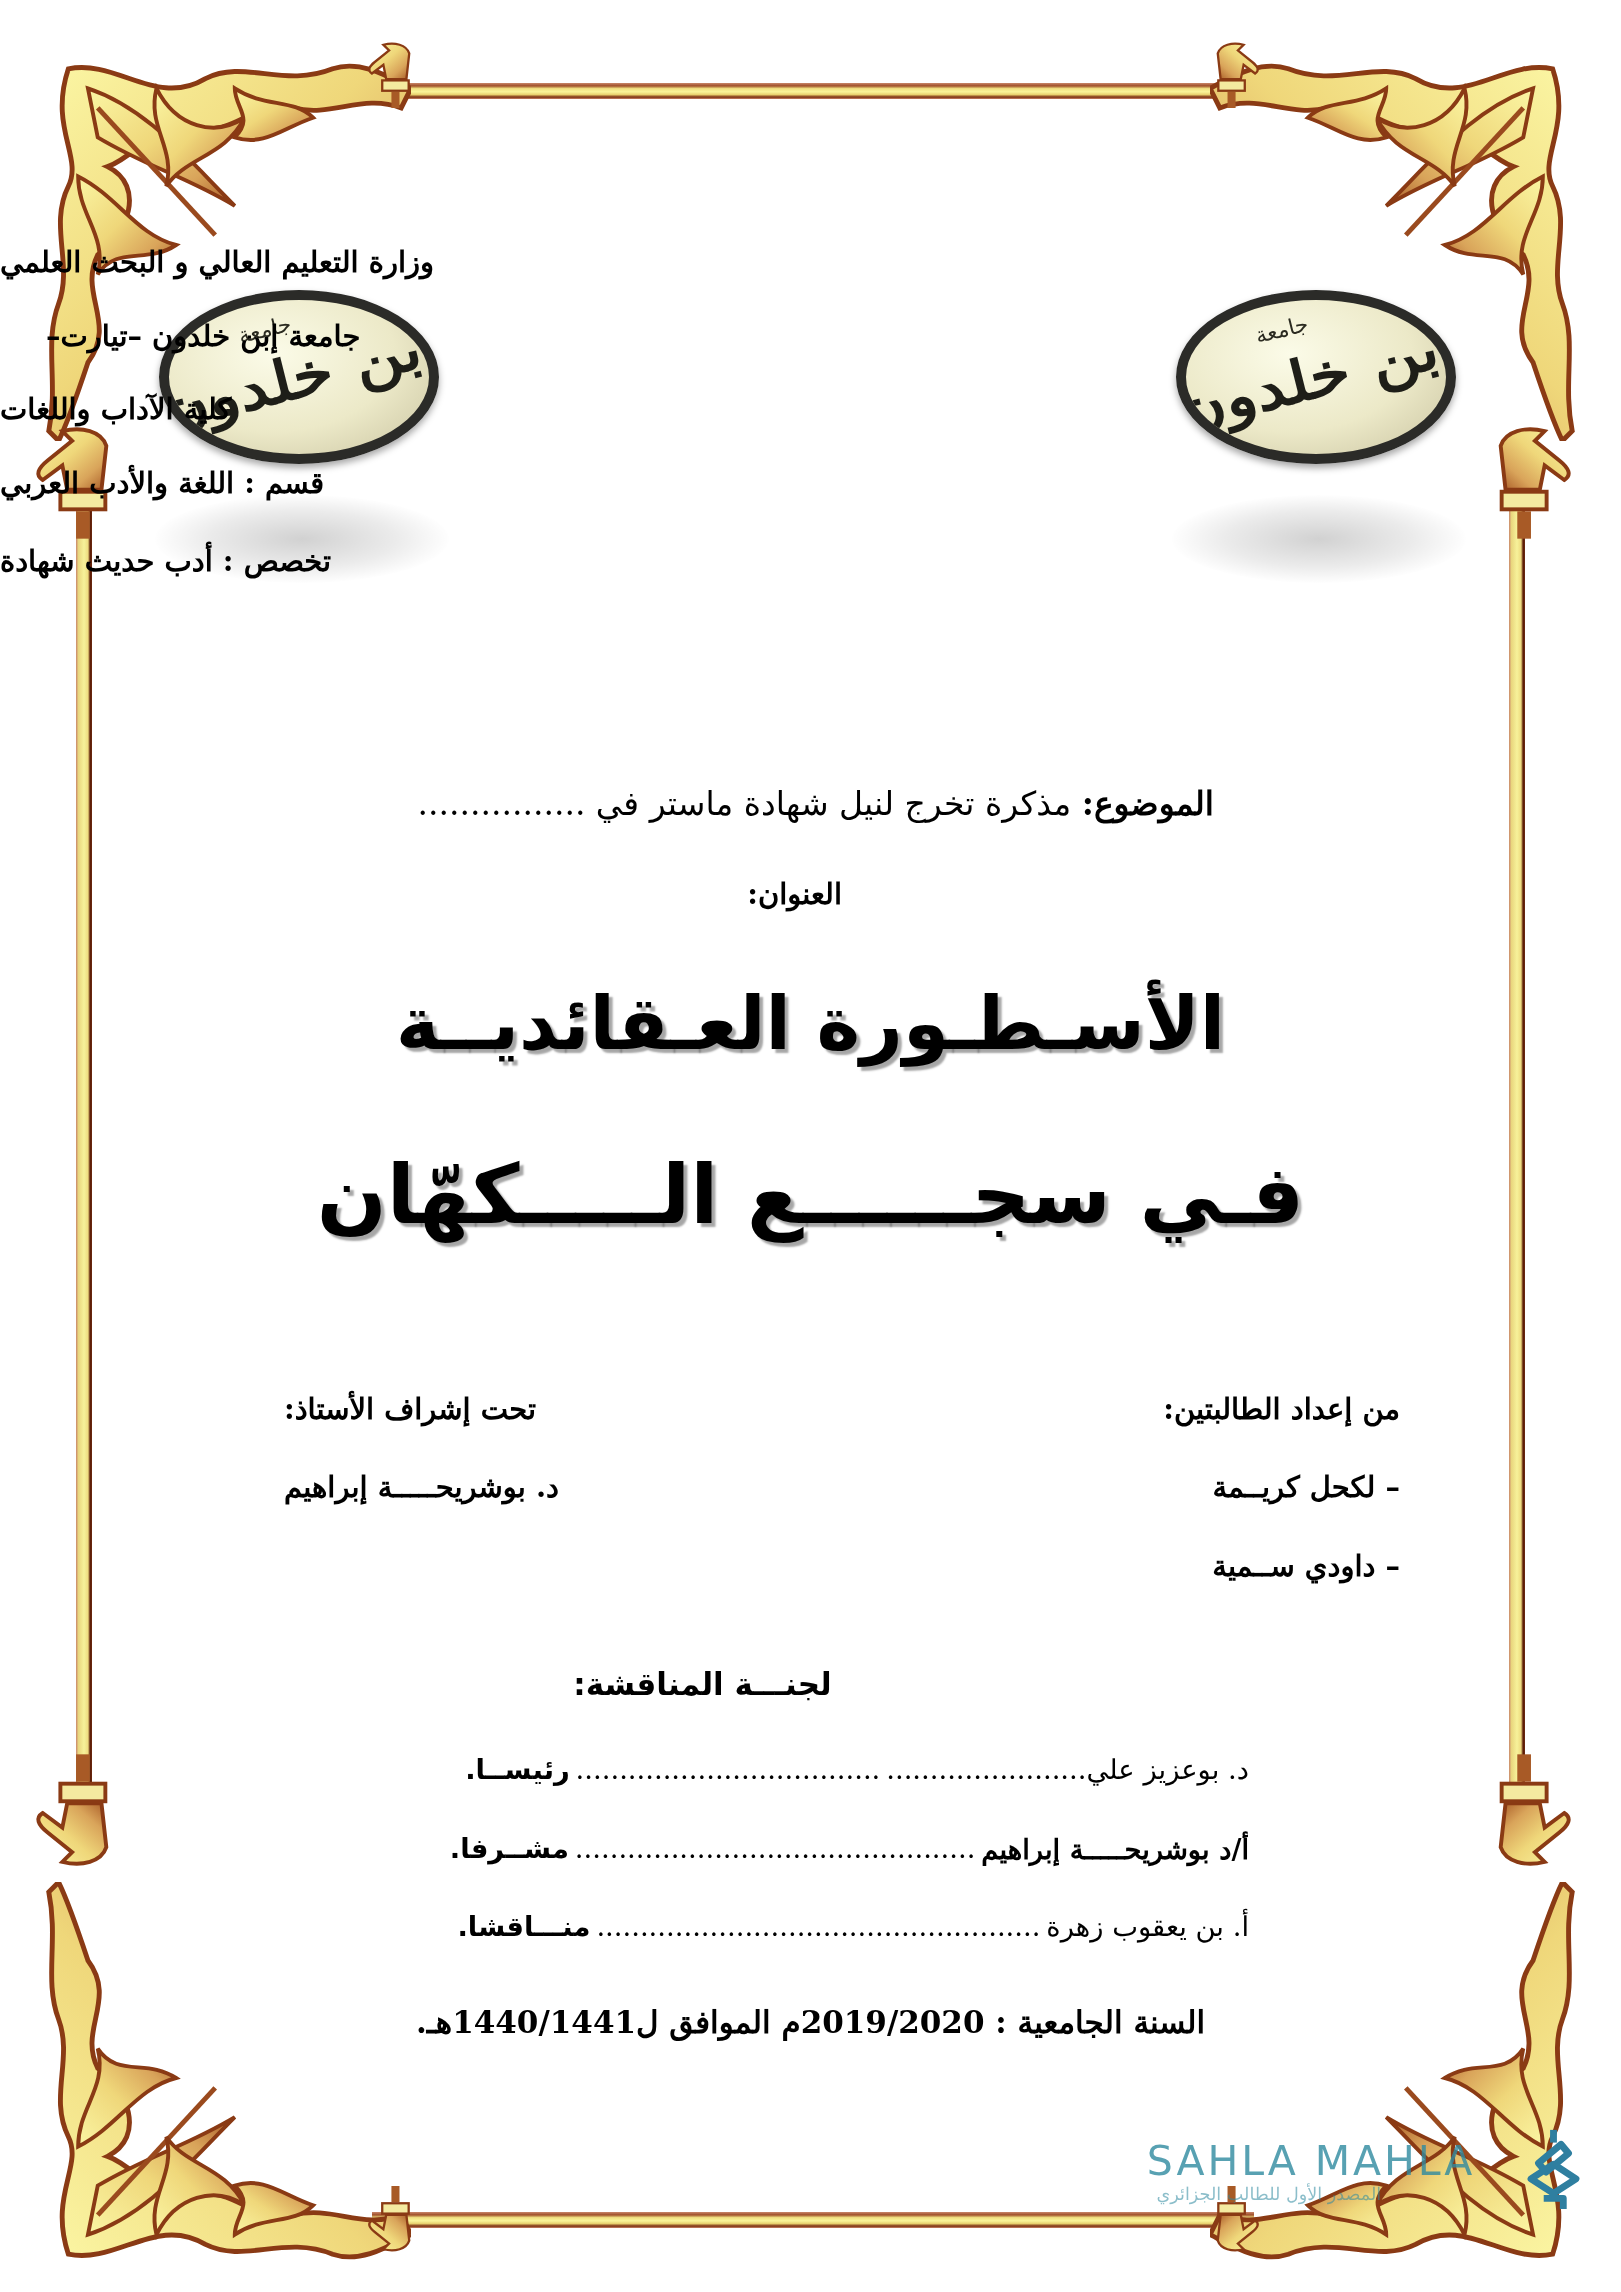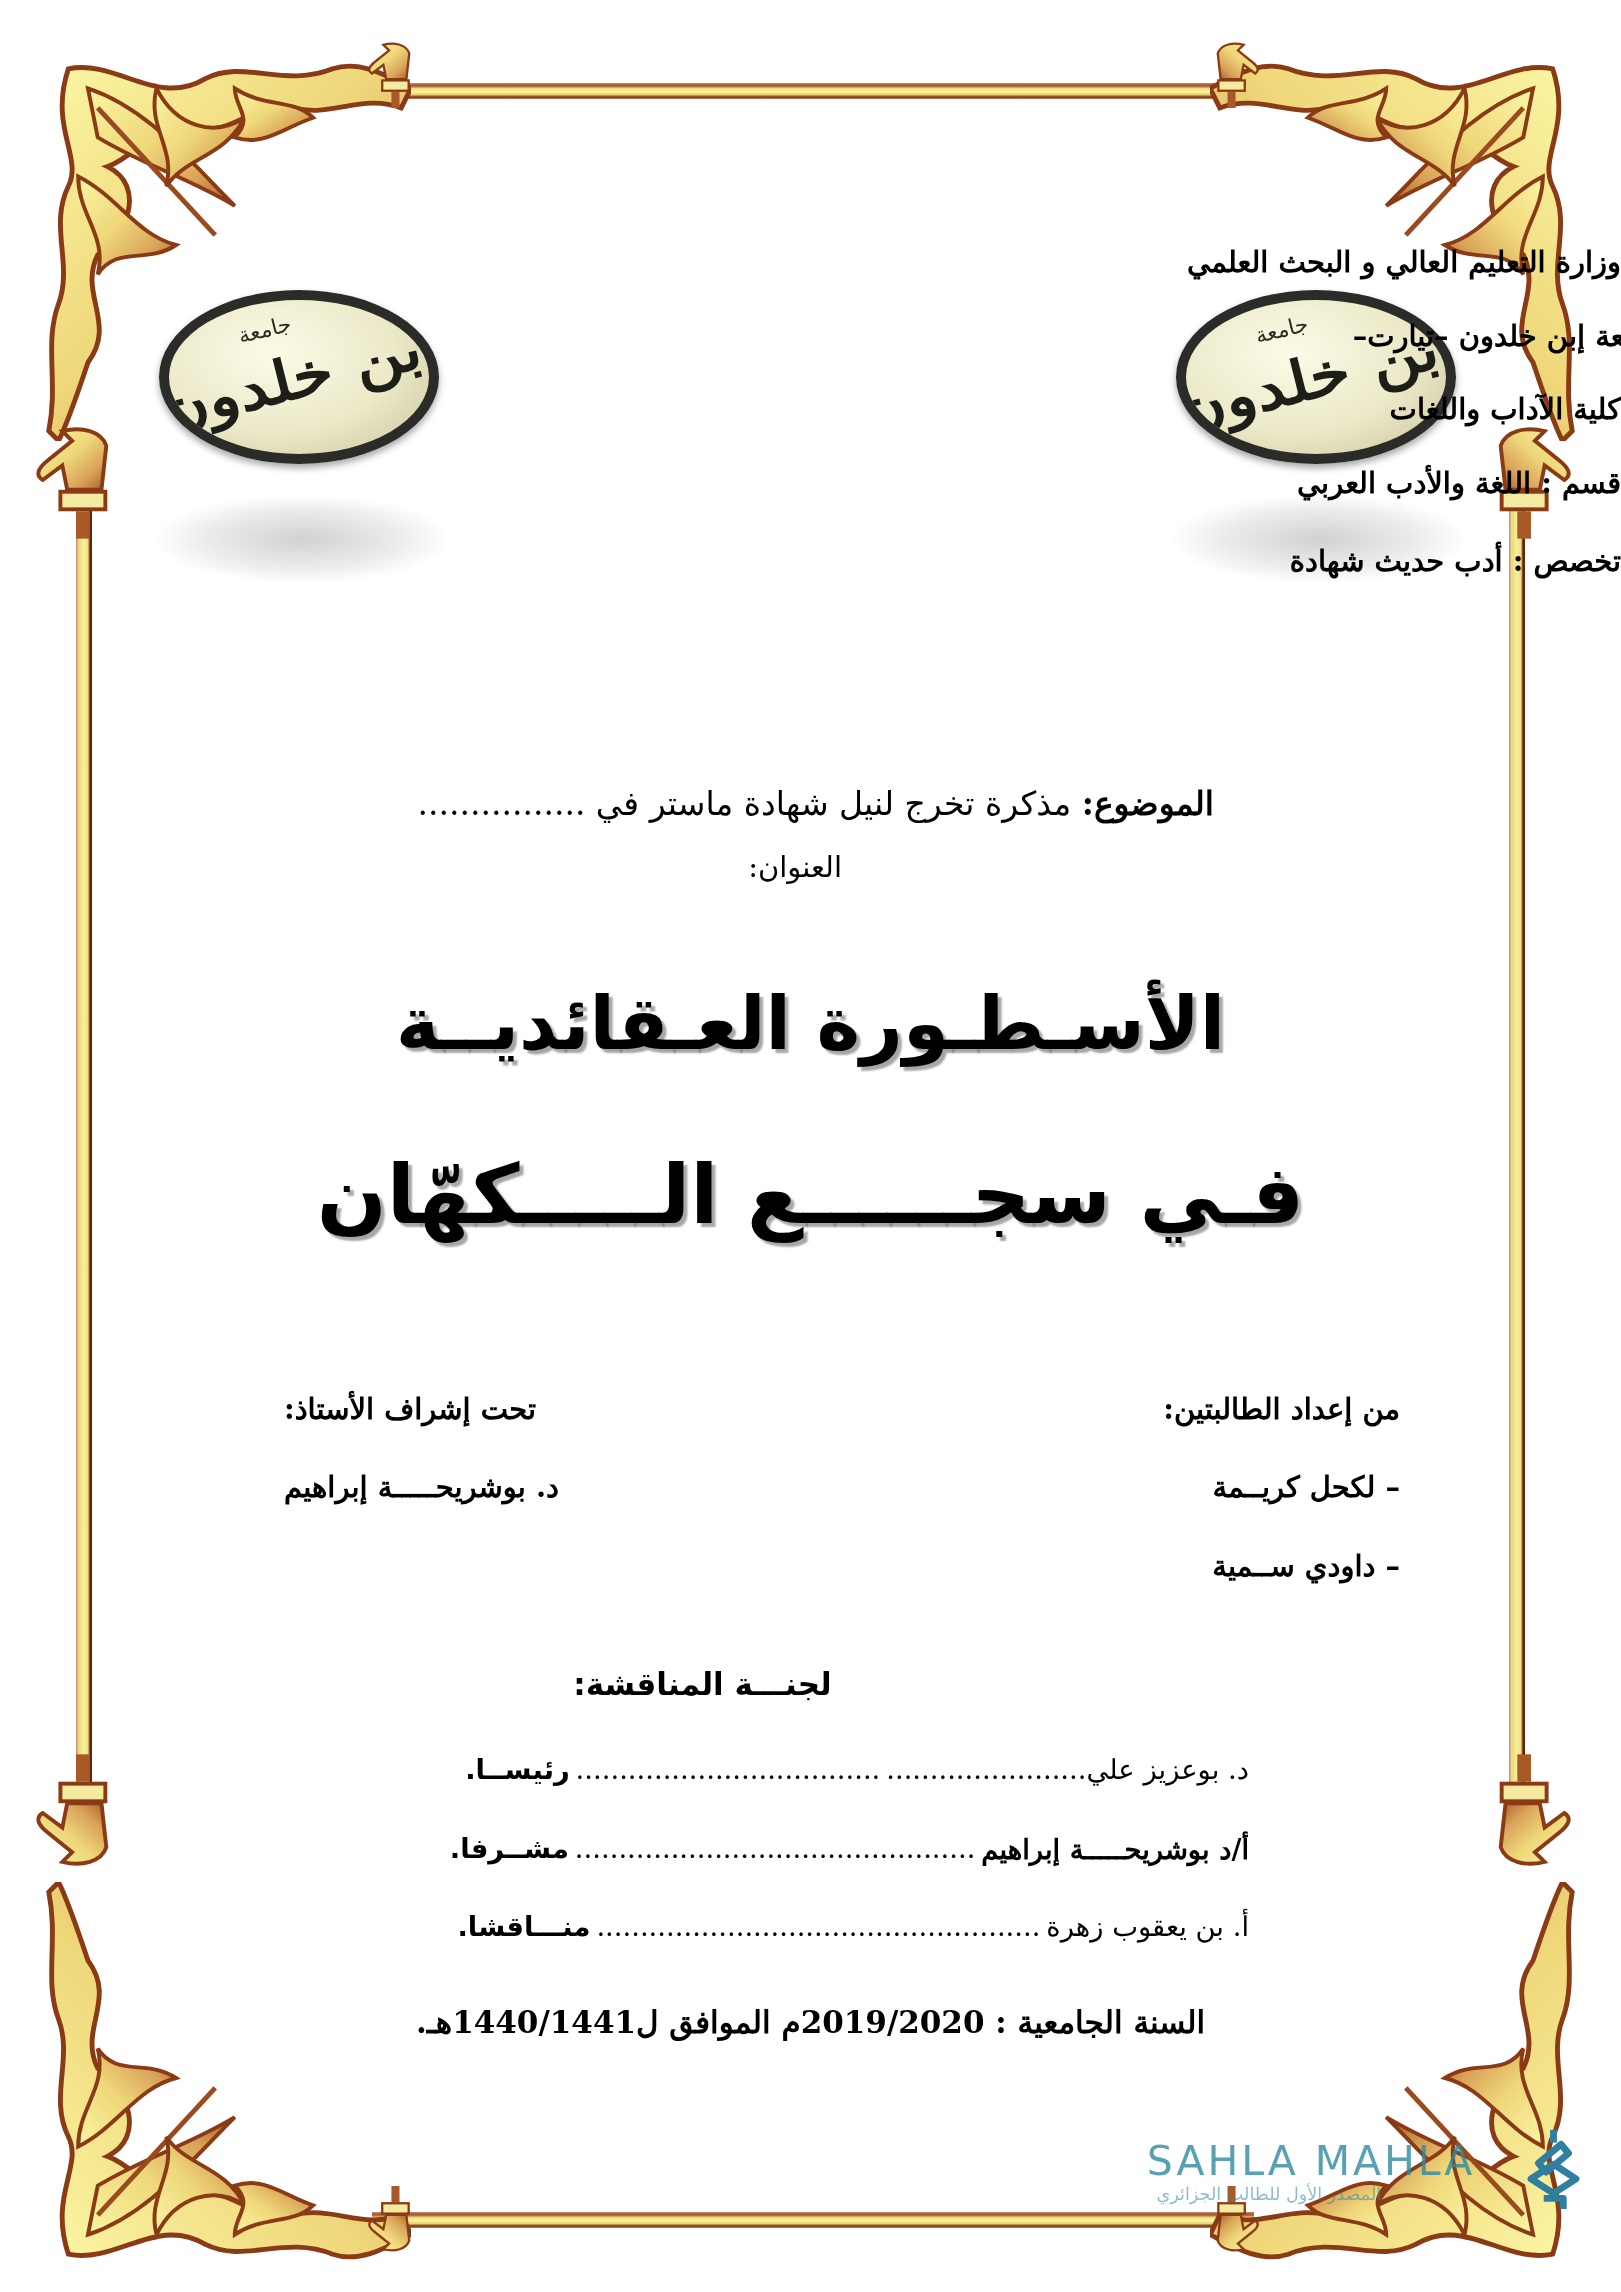--- a/index.html
+++ b/index.html
@@ -37,32 +37,32 @@
   .logo-left { left: 155px; top: 272px; }
   .logo-right { left: 1172px; top: 272px; }
   .logo .oval { position: absolute; left: 3.9px; top: 17.6px; width: 280px; height: 174px; border-radius: 50%; background: radial-gradient(ellipse at 40% 35%, #fbfbe8 0%, #ece9c8 55%, #c9c3a0 100%); border: 10.8px solid #2b2b28; box-sizing: border-box; box-shadow: 0 3.9px 7.8px rgba(0,0,0,0.35); display: flex; align-items: center; justify-content: center; overflow: hidden; }
   .logo .cal { font-family: "DejaVu Serif", serif; font-weight: bold; font-size: 57px; color: #1e1e18; transform: rotate(-14deg) scaleX(1.15); letter-spacing: -2px; }
   .logo .cal-small { position: absolute; top: 17.6px; left: 69px; font-size: 21.6px; color: #2a2a20; transform: rotate(-14deg); }
   .logo-shadow { position: absolute; width: 294px; height: 88px; border-radius: 50%; background: radial-gradient(ellipse at center, rgba(0,0,0,0.18) 0%, rgba(0,0,0,0.08) 45%, rgba(0,0,0,0) 72%); }
   .shadow-left { left: 155px; top: 495px; }
   .shadow-right { left: 1172px; top: 495px; }
 
   
-  .center-line { position: absolute; left: 0; width: 1621px; text-align: right; direction: rtl; font-weight: bold; }
+  .center-line { position: absolute; left: 0; width: 1621px; text-align: left; direction: rtl; font-weight: bold; }
   .hdr { font-size: 29px; }
   .hdr-1 { top: 245px; }
   .hdr-2 { top: 319px; margin-left: 46px; }
   .hdr-3 { top: 392px; }
   .hdr-4 { top: 466px; }
   .hdr-5 { top: 544px; }
 
   .subject { position: absolute; top: 784px; right: 407px; direction: rtl; font-size: 33px; white-space: nowrap; }
   .subject .lbl { font-weight: bold; }
   .subject .val { font-weight: normal; }
-  .title-label { position: absolute; top: 850px; right: 779px; direction: rtl; font-size: 29px; font-weight: normal; }
+  .title-label { position: absolute; top: 877px; right: 779px; direction: rtl; font-size: 29px; font-weight: bold; }
 
   .main-title { position: absolute; left: 0; width: 1621px; text-align: center; direction: rtl; font-family: "DejaVu Sans", sans-serif; font-weight: bold; color: #000; text-shadow: 3.9px 3.9px 2px rgba(0,0,0,0.35); }
   .mt-1 { top: 980px; font-size: 74px; }
   .mt-2 { top: 1147px; font-size: 82px; letter-spacing: 2px; }
 
   .prep { position: absolute; right: 221px; direction: rtl; font-size: 29px; font-weight: bold; white-space: nowrap; }
   .prep-h { top: 1392px; }
   .prep-1 { top: 1470px; }
   .prep-2 { top: 1549px; }
 

